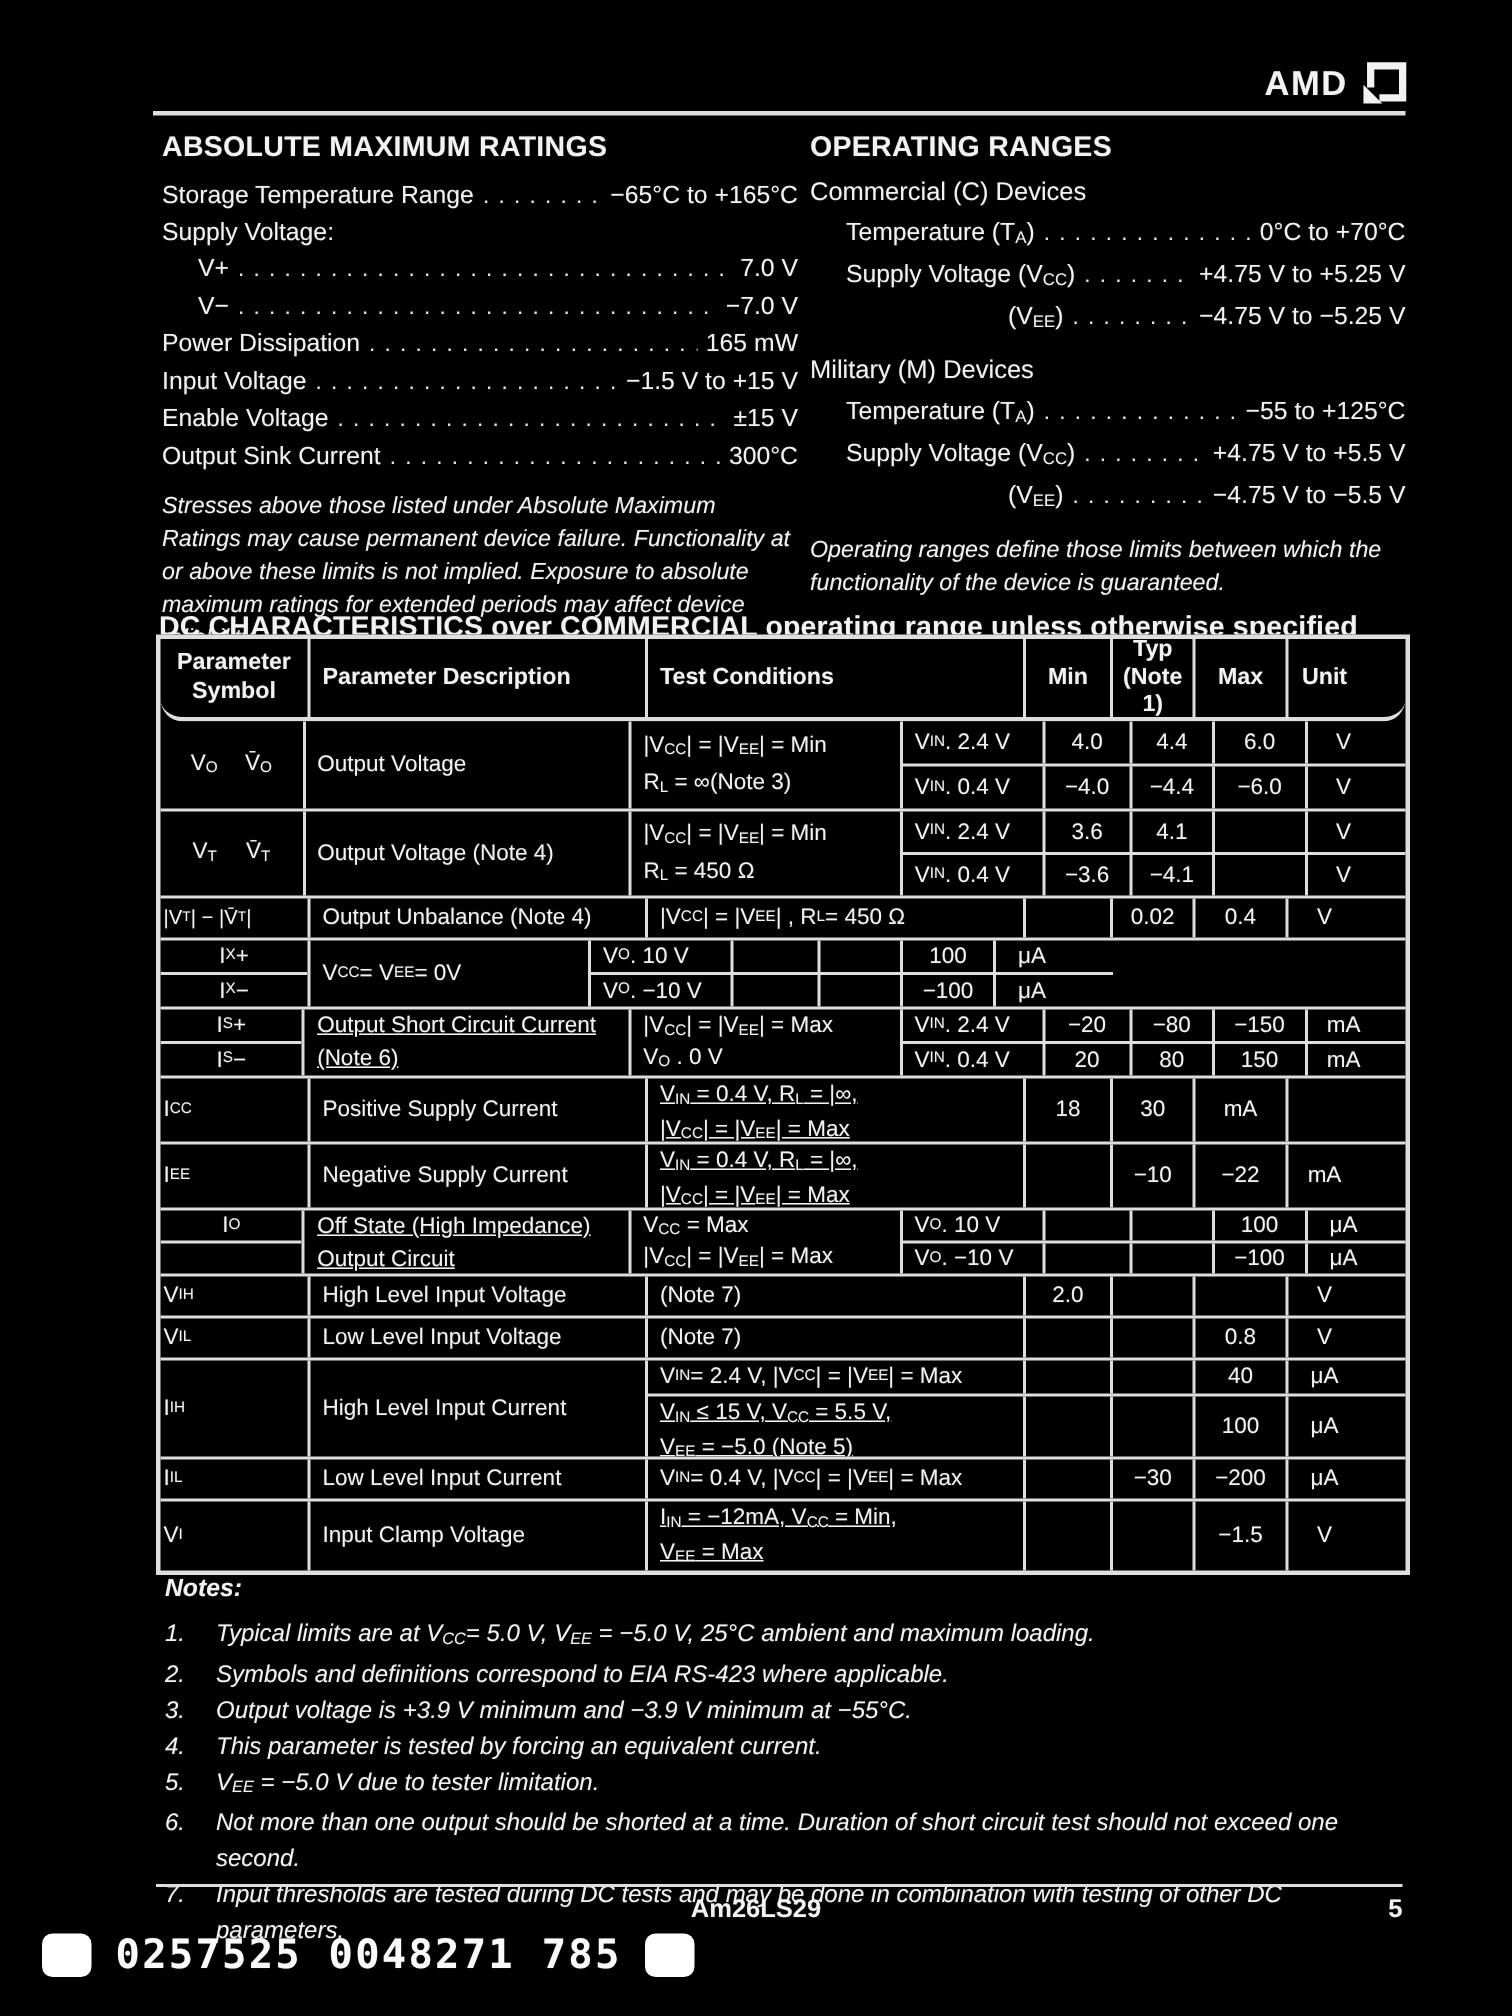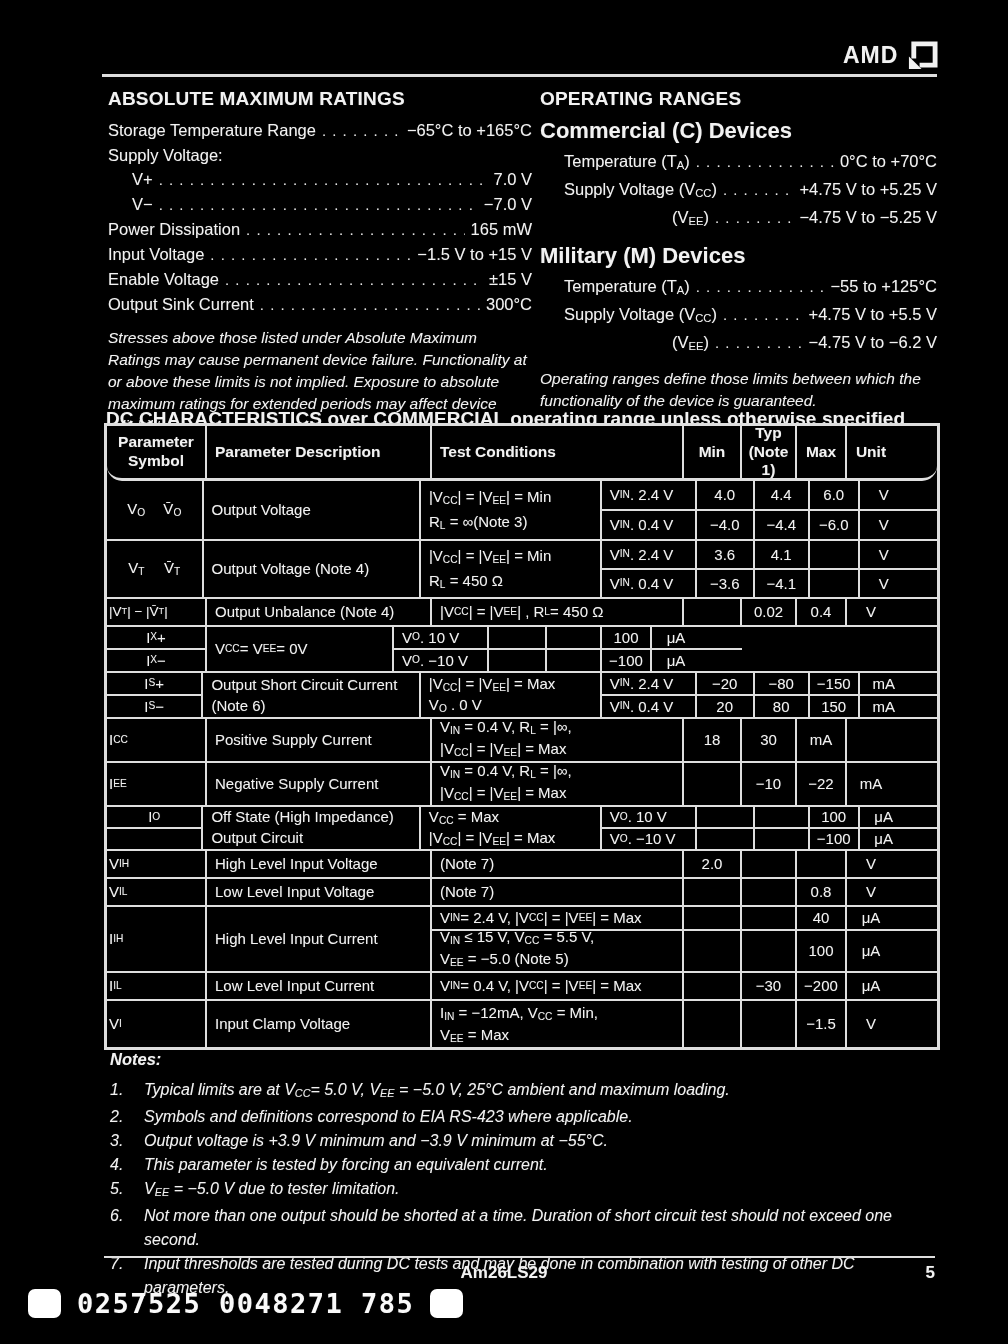--- a/index.html
+++ b/index.html
@@ -22,21 +22,21 @@
 
   
   .amd-logo{position:absolute;top:40px;left:843px;display:flex;align-items:center;gap:9px;}
   .amd-text{font-size:23px;font-weight:bold;letter-spacing:1px;}
   .amd-mark{width:31px;height:31px;display:block;}
 
   
   .col-left{position:absolute;left:108px;top:88px;width:424px;}
   .col-right{position:absolute;left:540px;top:88px;width:397px;}
   .sec-title{font-size:19px;font-weight:bold;margin:0 0 8px 0;letter-spacing:0.2px;}
-  .sub-title{font-size:22px;font-weight:bold;margin:0 0 5px 0;}
+  .sub-title{font-size:17px;font-weight:normal;margin:0 0 5px 0;}
   .spec-line{display:flex;align-items:baseline;font-size:16.5px;line-height:24px;}
   .spec-line .lbl{white-space:nowrap;}
   .spec-line .val{white-space:nowrap;}
   .dots{flex:1;overflow:hidden;white-space:nowrap;margin:0 6px;opacity:0.95;}
   .dots::before{content:". . . . . . . . . . . . . . . . . . . . . . . . . . . . . . . . . . . . . . . . . . . . . . . .";letter-spacing:1px;font-size:15px;}
   .indent1{padding-left:24px;}
   .indent2{padding-left:24px;}
   .indent2 .lbl{padding-left:108px;}
   .disclaimer{font-style:italic;font-size:15.5px;line-height:22px;margin:10px 0 0 0;}
   .gap-top{margin-top:10px;}
@@ -48,32 +48,32 @@
   .t-row:last-child{border-bottom:none;}
   .t-head{border-bottom:3px solid var(--line);font-weight:bold;font-size:15.5px;border-radius:15px;}
   .cell{box-sizing:border-box;border-right:2px solid var(--line);display:flex;align-items:center;padding:0 8px;overflow:hidden;line-height:1.2;}
   .w-sym{width:100px;justify-content:flex-start;text-align:center;padding:0 2px;}
   .w-desc{width:225px;}
   .w-c1{width:187px;}
   .w-c2{width:95px;}
   .w-cond{width:252px;}
   .w-min{width:58px;}
   .w-typ{width:55px;}
-  .w-max{width:50px;}
+  .w-max{width:62px;}
   .w-unit{width:48px;border-right:none;}
   .num{justify-content:center;text-align:center;padding:0 2px;}
   .hd{justify-content:center;text-align:center;}
   .hd-left{justify-content:flex-start;text-align:left;}
   .sym2{flex-direction:row;justify-content:space-evenly;}
   .sym2 span{display:block;}
   .sym-split{flex-direction:column;padding:0;justify-content:stretch;align-items:stretch;}
   .sym-split > div{height:50%;display:flex;align-items:center;justify-content:center;}
   .sym-split > .top{border-top:2px solid var(--line);}
   .two-spread{flex-direction:column;justify-content:space-evenly;align-items:flex-start;}
-  .two-tight{flex-direction:column;justify-content:flex-end;align-items:flex-start;line-height:1.45;}
+  .two-tight{flex-direction:column;justify-content:space-between;align-items:flex-start;line-height:1.45;text-decoration:underline;}
   .subcol{display:flex;flex-direction:column;width:348px;}
   .subrow{display:flex;height:50%;}
   .subrow .cell{height:100%;}
   .subrow.top{border-top:2px solid var(--line);}
   .smallsym{font-size:13.5px;}
 
   
   .notes{position:absolute;left:110px;top:1050px;width:830px;}
   .notes-title{font-size:16.5px;font-weight:bold;font-style:italic;margin:0 0 9px 0;}
   .note-line{display:flex;font-style:italic;font-size:16px;line-height:24px;}
@@ -169,21 +169,21 @@
       <span class="val">−55 to +125°C</span>
     </div>
     <div class="spec-line indent1">
       <span class="lbl">Supply Voltage (V<sub>CC</sub>)</span>
       <span class="dots"></span>
       <span class="val">+4.75 V to +5.5 V</span>
     </div>
     <div class="spec-line indent2">
       <span class="lbl">(V<sub>EE</sub>)</span>
       <span class="dots"></span>
-      <span class="val">−4.75 V to −6.2 V</span>
+      <span class="val">−4.75 V to −5.5 V</span>
     </div>
     <p class="disclaimer">Operating ranges define those limits between which the functionality of the device is guaranteed.</p>
   </section>
 
   <h2 class="dc-title">DC CHARACTERISTICS over COMMERCIAL operating range unless otherwise specified</h2>
 
   <div class="dctable">
 
     <div class="t-row t-head" style="height:55px">
       <div class="cell w-sym hd">Parameter Symbol</div>

